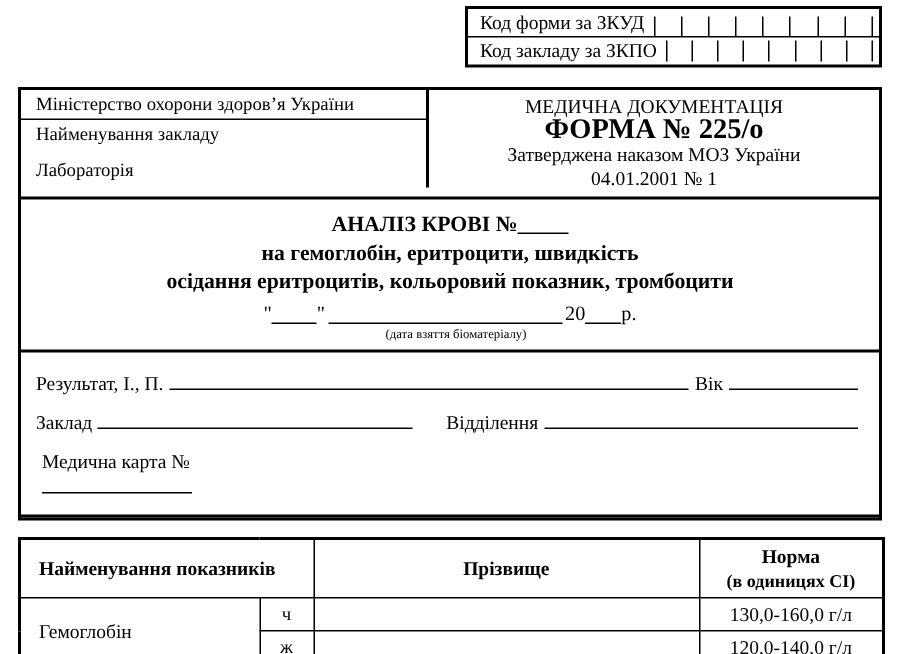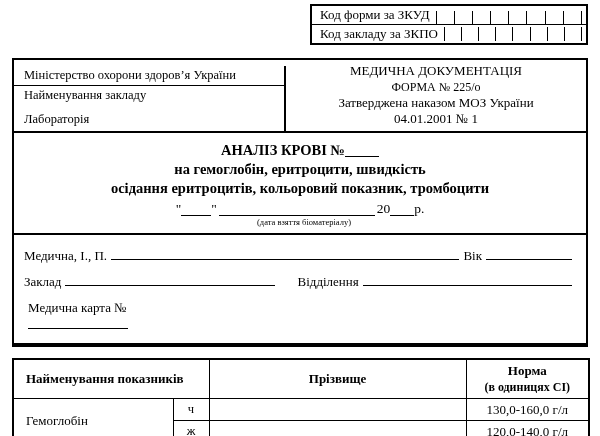--- a/index.html
+++ b/index.html
@@ -67,21 +67,21 @@
     top: 58px;
     width: 576px;
     border: 2px solid #000;
     box-sizing: border-box;
     background: #fff;
   }
 
   
   .hdr {
     display: flex;
-    align-items: flex-end;
+    align-items: flex-start;
     border-bottom: 2px solid #000;
   }
   .hdr-left {
     flex: 0 0 272px;
     border-right: 2px solid #000;
     box-sizing: border-box;
   }
   .hdr-left-top {
     border-bottom: 1px solid #000;
     font-size: 12.5px;
@@ -100,21 +100,21 @@
     flex: 1 1 auto;
     text-align: center;
     padding: 3px 4px 4px;
     box-sizing: border-box;
   }
   .hdr-right div {
     font-size: 13px;
     line-height: 16px;
     white-space: nowrap;
   }
-  .hdr-right .b { font-weight: normal; font-size: 12px; }
+  .hdr-right .b { font-weight: bold; font-size: 19px; }
 
   
   .titleblock {
     text-align: center;
     padding: 8px 0 6px;
     border-bottom: 2px solid #000;
   }
   .titleblock .t1 {
     font-weight: bold;
     font-size: 14.5px;
@@ -293,21 +293,21 @@
       <div class="t3">осідання еритроцитів, кольоровий показник, тромбоцити</div>
 
       <div class="dateline">
         <span class="dl-q">"</span><span class="ul-d1"></span><span class="dl-q">"</span><span class="ul-d2"></span><span>20</span><span class="ul-d3"></span><span>р.</span>
       </div>
       <div class="datecap">(дата взяття біоматеріалу)</div>
     </div>
 
     <div class="patient">
       <div class="prow">
-        <span class="plabel">Медична, І., П.</span>
+        <span class="plabel">Результат, І., П.</span>
         <span class="pline grow"></span>
         <span class="plabel">Вік</span>
         <span class="pline" style="width:86px;"></span>
       </div>
       <div class="prow">
         <span class="plabel">Заклад</span>
         <span class="pline" style="width:210px;"></span>
         <span class="plabel" style="margin-left:18px;">Відділення</span>
         <span class="pline grow"></span>
       </div>

